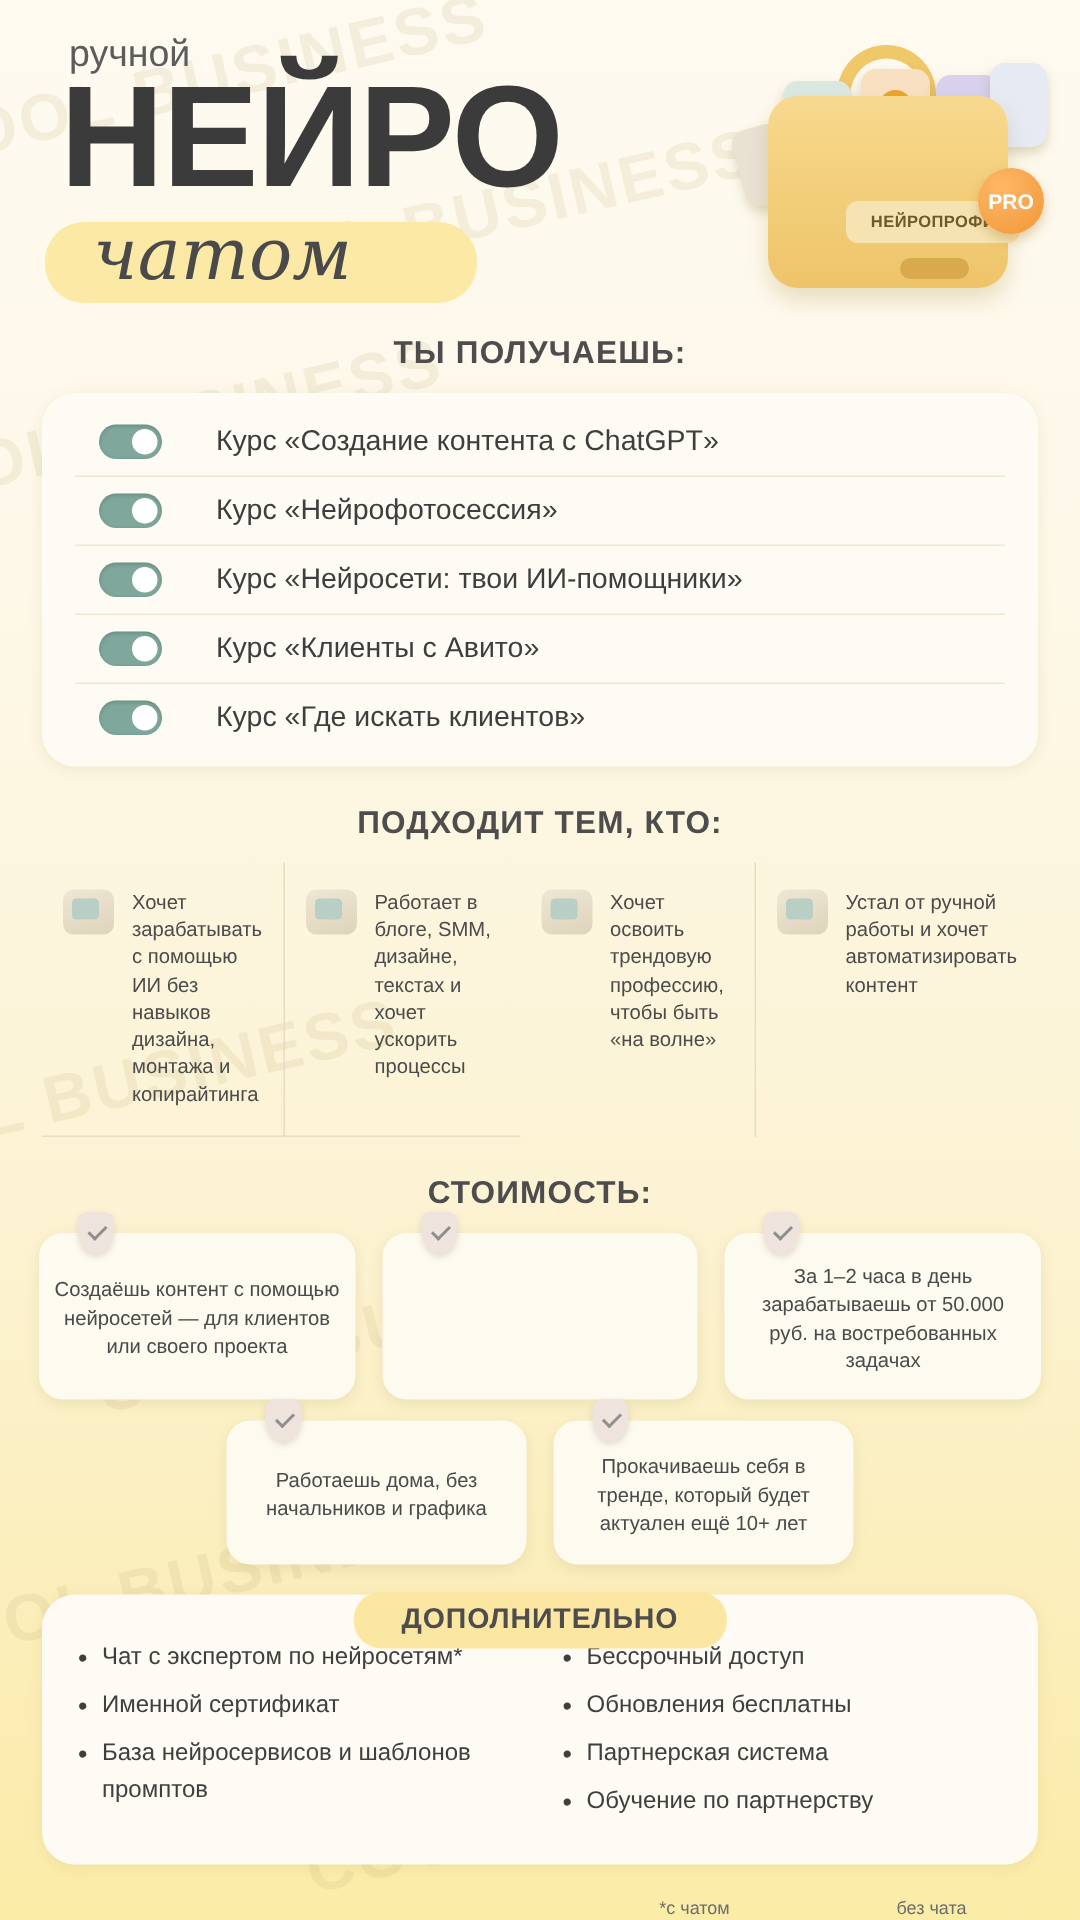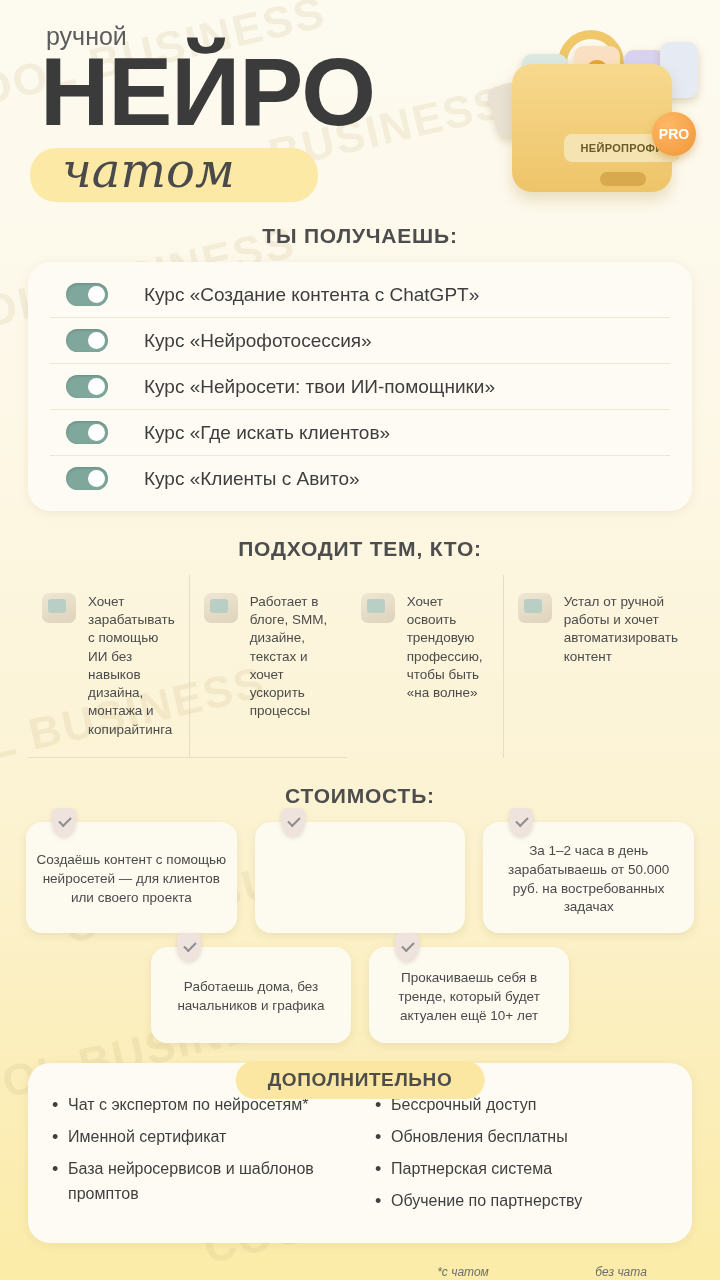--- a/index.html
+++ b/index.html
@@ -329,21 +329,20 @@
     color: #4d4d4d;
     letter-spacing: 1px;
     flex: 1 1 auto;
     padding-bottom: 10px;
   }
   .price-col { width: 142px; text-align: center; }
   .price-cap {
     font-size: 12px;
     color: #6d6d6d;
     margin-bottom: 5px;
-    font-style: italic;
   }
   .price-box {
     height: 44px;
     border: 1.6px solid #e3d29a;
     border-radius: 12px;
     background: #fdfaee;
   }
 </style>
 </head>
 <body>
@@ -399,25 +398,25 @@
     <div class="toggle-row">
       <span class="switch"></span>
       <span class="toggle-label">Курс «Нейрофотосессия»</span>
     </div>
     <div class="toggle-row">
       <span class="switch"></span>
       <span class="toggle-label">Курс «Нейросети: твои ИИ-помощники»</span>
     </div>
     <div class="toggle-row">
       <span class="switch"></span>
-      <span class="toggle-label">Курс «Где искать клиентов»</span>
+      <span class="toggle-label">Курс «Клиенты с Авито»</span>
     </div>
     <div class="toggle-row">
       <span class="switch"></span>
-      <span class="toggle-label">Курс «Клиенты с Авито»</span>
+      <span class="toggle-label">Курс «Где искать клиентов»</span>
     </div>
   </div>
 
   <div class="sec-title" style="margin-top:26px;">ПОДХОДИТ ТЕМ, КТО:</div>
   <div class="fits-grid">
     <div class="fit-cell b1">
       <span class="fit-ico"></span>
       <span class="fit-text">Хочет зарабатывать с помощью ИИ без навыков дизайна, монтажа и копирайтинга</span>
     </div>
     <div class="fit-cell b2">

